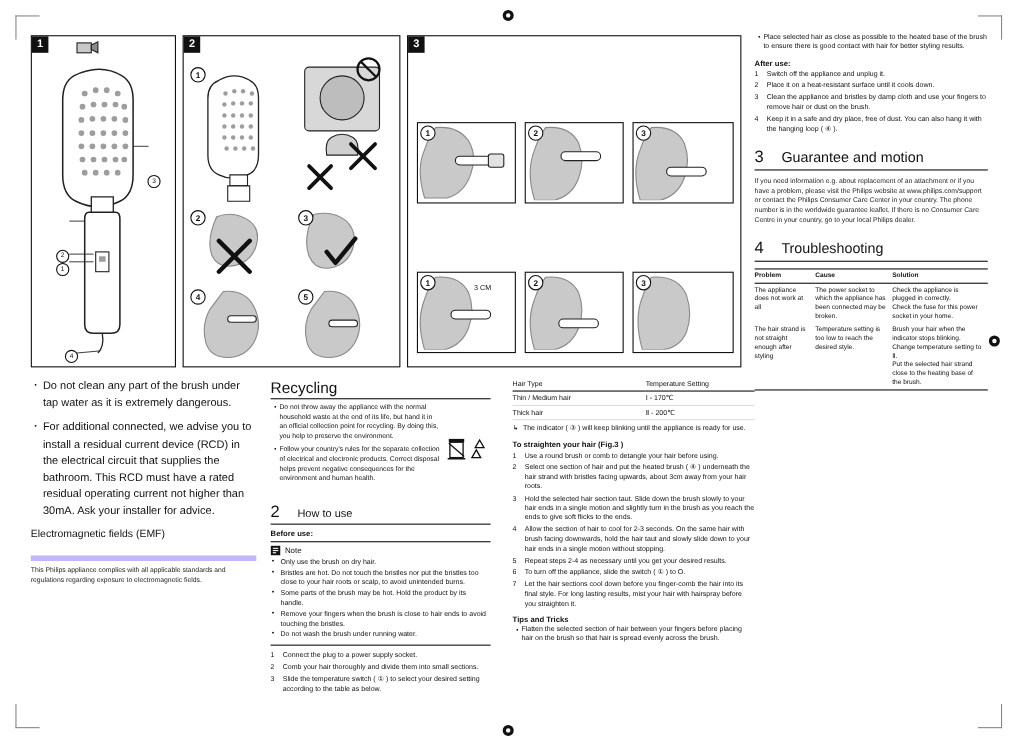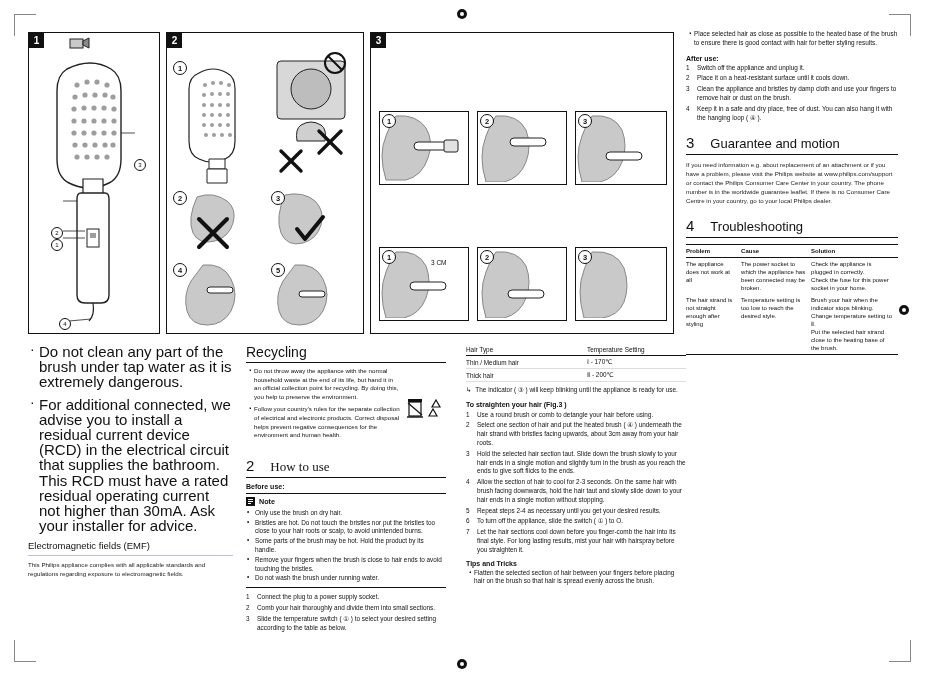--- a/index.html
+++ b/index.html
@@ -17,21 +17,21 @@
 
   
   .figbox{position:absolute;border:1px solid #111;background:#fff;}
   .figlabel{position:absolute;left:0;top:0;width:15px;height:15px;background:#111;color:#fff;font-size:10px;font-weight:700;display:flex;align-items:center;justify-content:center;}
   .subnum{position:absolute;width:12px;height:12px;border:1px solid #111;border-radius:50%;background:#fff;font-size:7.5px;font-weight:700;display:flex;align-items:center;justify-content:center;}
   .subbox{position:absolute;border:1px solid #111;background:#fff;}
   .callout{position:absolute;width:10px;height:10px;border:1px solid #111;border-radius:50%;background:#fff;font-size:6px;display:flex;align-items:center;justify-content:center;}
 
   
   #left-text{left:28px;top:344px;width:205px;}
-  #left-text li{font-size:15px;line-height:15.2px;}
+  #left-text li{font-size:10px;line-height:15.2px;}
   ul.dash{list-style:none;margin:0;padding:0;}
   ul.dash>li{position:relative;padding-left:11px;margin-bottom:7px;}
   ul.dash>li:before{content:"·";position:absolute;left:2px;top:-2px;font-size:14px;}
 
   
   #midcol{left:246px;top:344px;width:200px;}
   .notebox{border-top:1px solid #111;border-bottom:1px solid #111;padding:3px 0;}
   ol.numlist{list-style:none;margin:0;padding:0;counter-reset:n;}
   ol.numlist>li{position:relative;padding-left:11px;margin-bottom:2px;counter-increment:n;font-size:6.4px;line-height:8.8px;}
   ol.numlist>li:before{content:counter(n);position:absolute;left:0;top:0;font-size:6.4px;}
@@ -285,21 +285,21 @@
     </div>
 
     <div style="position:absolute;left:60px;top:226px;font-size:6.5px;">3 CM</div>
   </div>
 
   <div class="col" id="left-text">
     <ul class="dash">
       <li>Do not clean any part of the brush under tap water as it is extremely dangerous.</li>
       <li>For additional connected, we advise you to install a residual current device (RCD) in the electrical circuit that supplies the bathroom. This RCD must have a rated residual operating current not higher than 30mA. Ask your installer for advice.</li>
     </ul>
-    <div style="border-bottom:1px solid #c4b5fd;padding-bottom:4px;">
+    <div style="border-bottom:5px solid #c4b5fd;padding-bottom:14px;">
       <div style="font-size:9.5px;font-weight:400;">Electromagnetic fields (EMF)</div>
     </div>
     <div class="tiny" style="margin-top:4px;width:190px;">This Philips appliance complies with all applicable standards and regulations regarding exposure to electromagnetic fields.</div>
   </div>
 
   <div class="col" id="midcol">
     <div style="border-bottom:1px solid #111;padding-bottom:2px;">
       <div style="font-size:14px;">Recycling</div>
     </div>
     <div style="display:flex;gap:6px;margin-top:4px;">
@@ -318,27 +318,27 @@
           </svg>
         <svg width="16" height="20" viewBox="0 0 16 20">
             <path d="M8 2 l4 7 h-8z" fill="none" stroke="#111" stroke-width="1.2"></path>
             <path d="M3 11 l4 7 h-8z" fill="none" stroke="#111" stroke-width="1.2" transform="translate(2,0)"></path>
           </svg>
       </div>
     </div>
 
     <div style="margin-top:10px;display:flex;align-items:baseline;gap:16px;border-bottom:1px solid #111;padding-bottom:2px;">
       <div style="font-size:15px;font-weight:400;">2</div>
-      <div style="font-size:13px;font-family:Liberation Serif, serif;">How to use</div>
+      <div style="font-size:10px;">How to use</div>
     </div>
 
     <div style="margin-top:5px;font-size:7px;font-weight:700;">Before use:</div>
 
     <div class="notebox" style="margin-top:3px;">
-      <div style="display:flex;align-items:flex-start;gap:4px;font-size:7.2px;font-weight:700;">
+      <div style="display:flex;align-items:flex-start;gap:4px;font-size:7.2px;font-weight:400;">
         <svg width="9" height="9" viewBox="0 0 9 9">
             <rect x="0" y="0" width="9" height="9" fill="#111"></rect>
             <rect x="2" y="2" width="5" height="1" fill="#fff"></rect>
             <rect x="2" y="4" width="5" height="1" fill="#fff"></rect>
             <rect x="2" y="6" width="3" height="1" fill="#fff"></rect>
           </svg>
         <span>Note</span>
       </div>
       <ul class="bul" style="margin-top:3px;">
         <li>Only use the brush on dry hair.</li>

